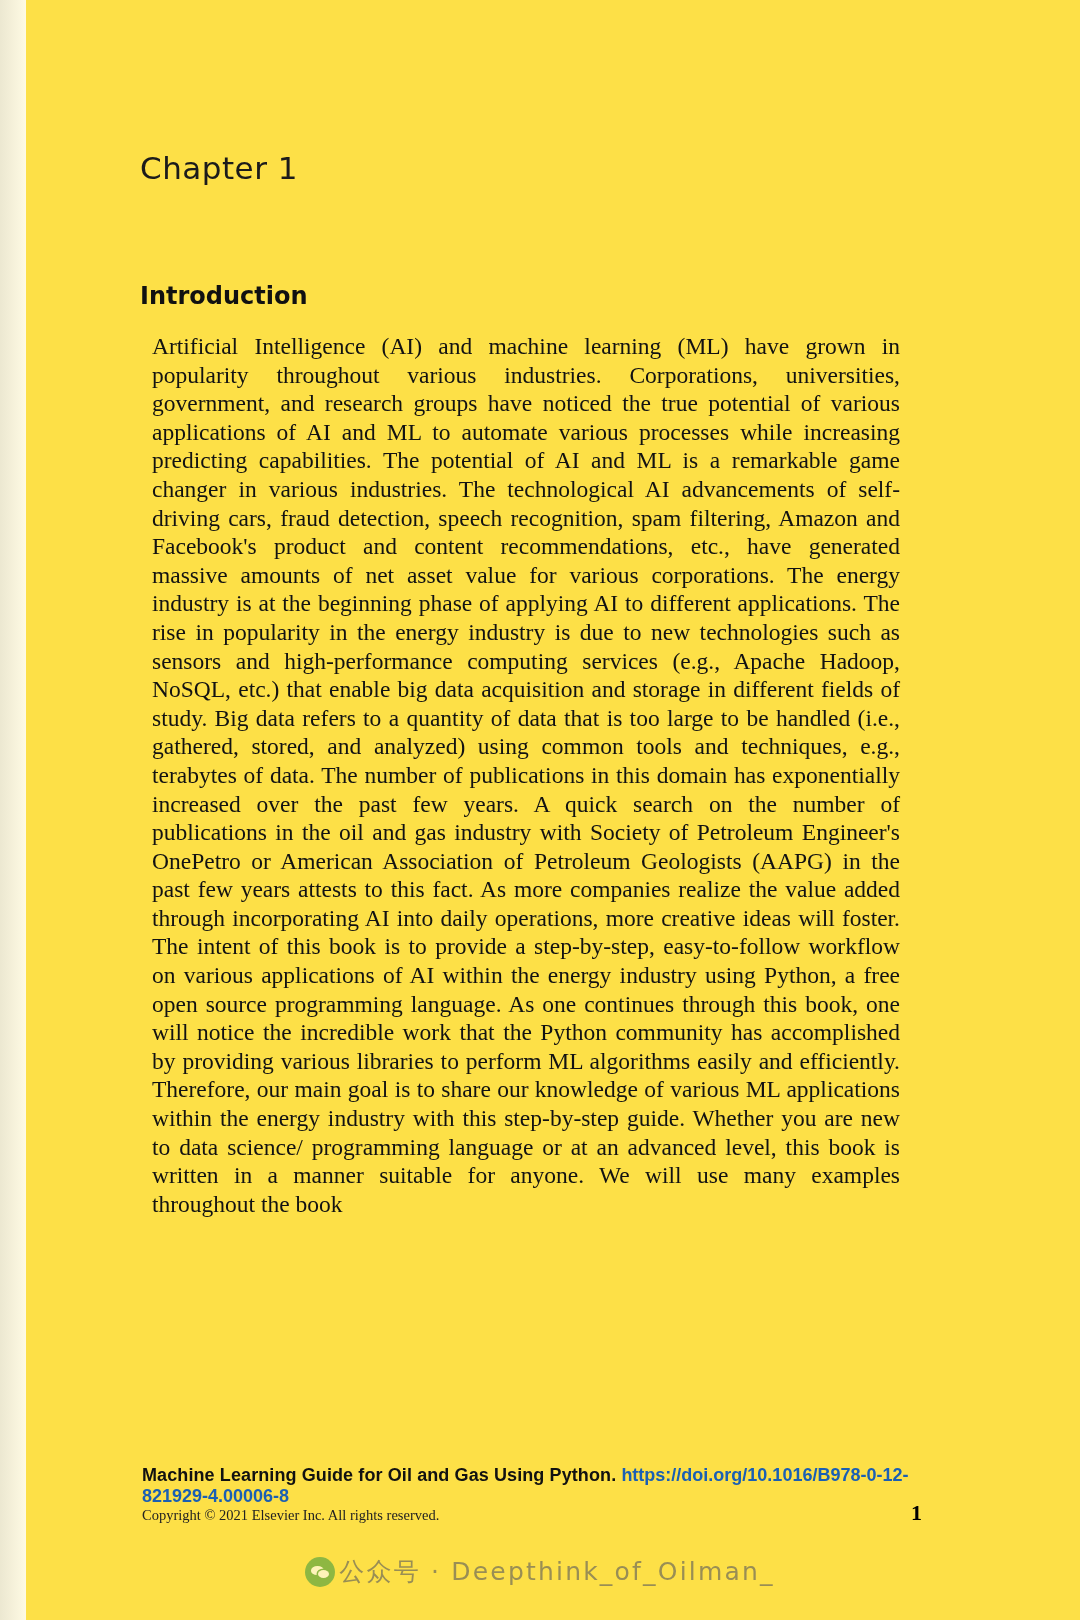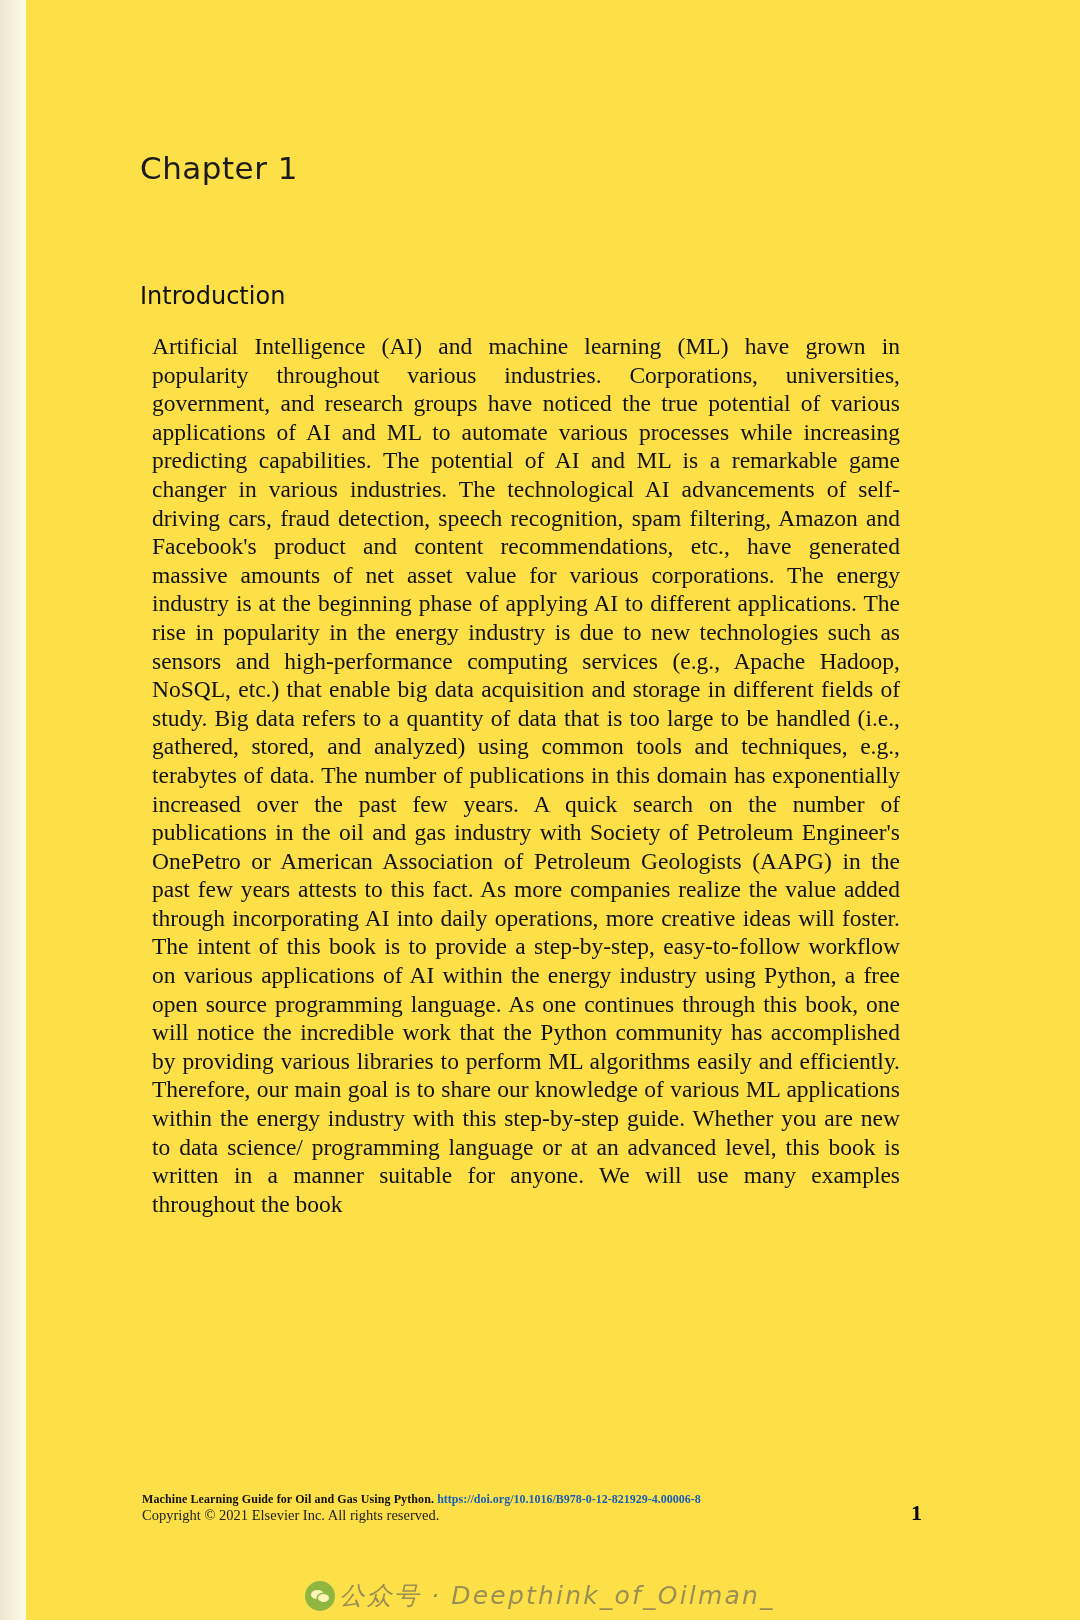--- a/index.html
+++ b/index.html
@@ -42,21 +42,21 @@
     line-height: 1.15;
     font-weight: 400;
     letter-spacing: 0.2px;
     color: #111111;
     margin: 0 0 104px 0;
     max-width: 620px;
   }
   .section-heading {
     font-family: "DejaVu Sans", sans-serif;
     font-size: 24px;
-    font-weight: 400;
+    font-weight: 700;
     color: #111111;
     margin: 0 0 22px 0;
   }
   .body-text {
     font-family: "Liberation Serif", serif;
     font-size: 23.5px;
     line-height: 28.6px;
     text-align: justify;
     text-justify: inter-word;
     color: #121212;
@@ -64,22 +64,22 @@
     hyphens: manual;
   }
   .footer {
     position: absolute;
     left: 142px;
     bottom: 96px;
     width: 780px;
     border-top: none;
   }
   .footer-line1 {
-    font-family: Liberation Serif, serif;
-    font-size: 12px;
+    font-family: Liberation Sans, sans-serif;
+    font-size: 18px;
     font-weight: 700;
     color: #111111;
     letter-spacing: 0.1px;
   }
   .footer-doi {
     font-weight: 700;
     color: #1a5fb4;
     text-decoration: none;
     letter-spacing: 0;
   }
@@ -93,29 +93,28 @@
     right: 0;
     bottom: -2px;
     font-family: "Liberation Serif", serif;
     font-size: 22px;
     font-weight: 700;
     color: #000000;
   }
   .watermark {
     position: absolute;
     left: 0;
-    bottom: 8px;
+    bottom: 32px;
     width: 1080px;
     text-align: center;
     display: flex;
     align-items: center;
     justify-content: center;
     gap: 4px;
     opacity: 0.62;
-    font-style: italic;
   }
   .wechat-badge {
     width: 30px;
     height: 30px;
     border-radius: 50%;
     background: #4b9f3f;
     position: relative;
     display: inline-block;
     flex: 0 0 auto;
   }

